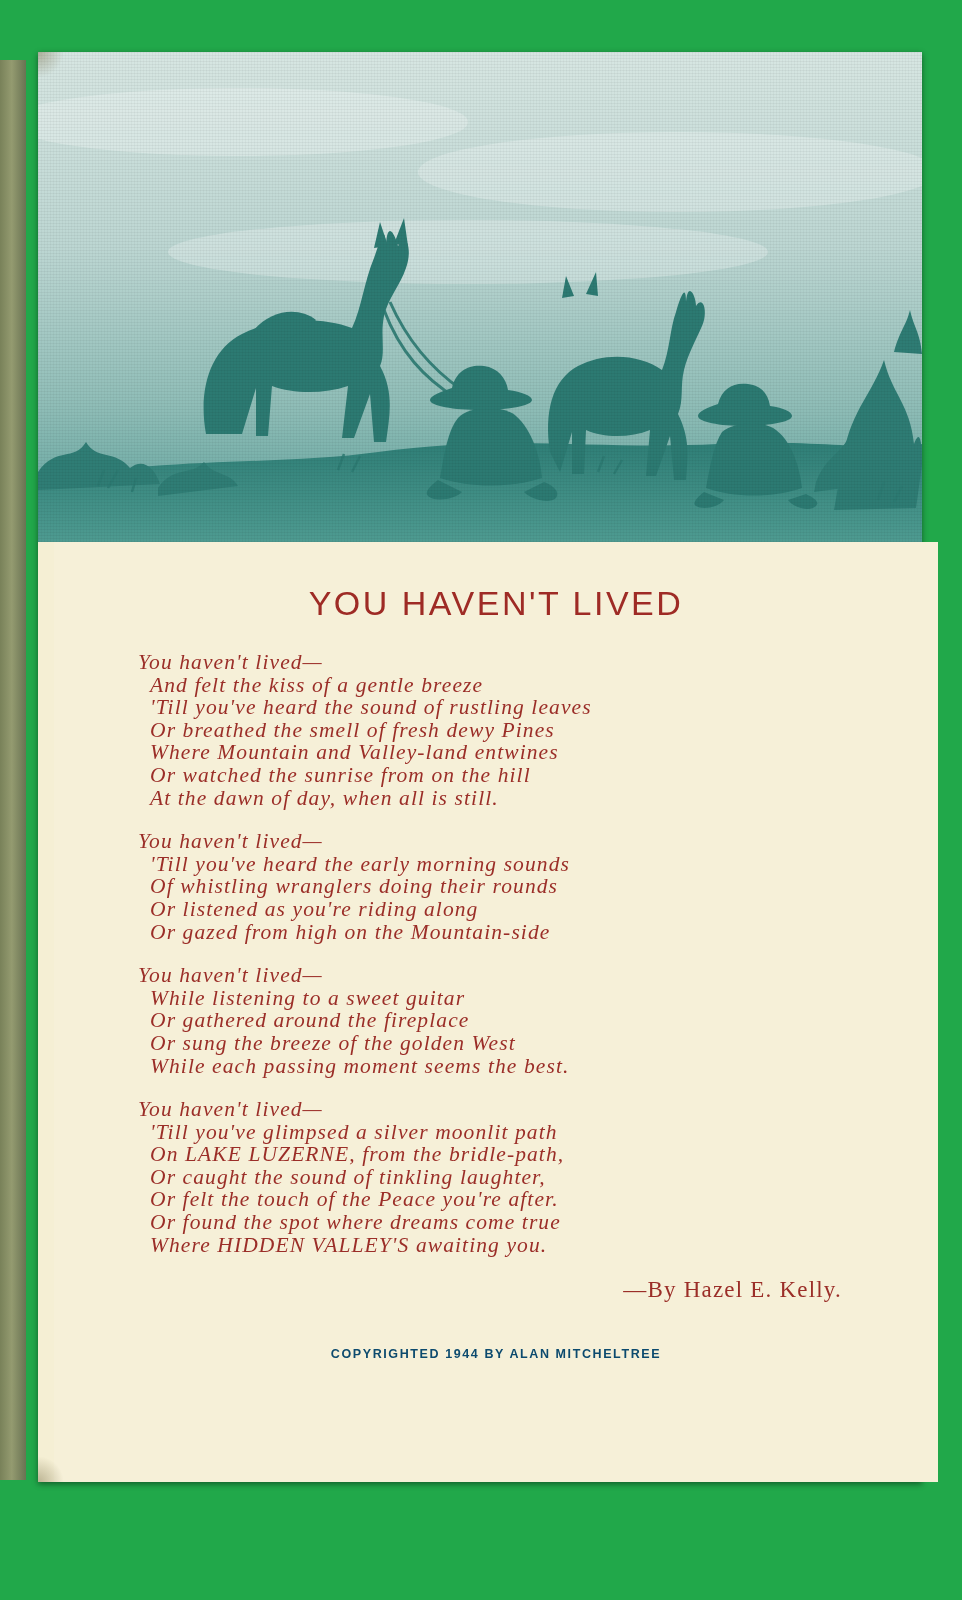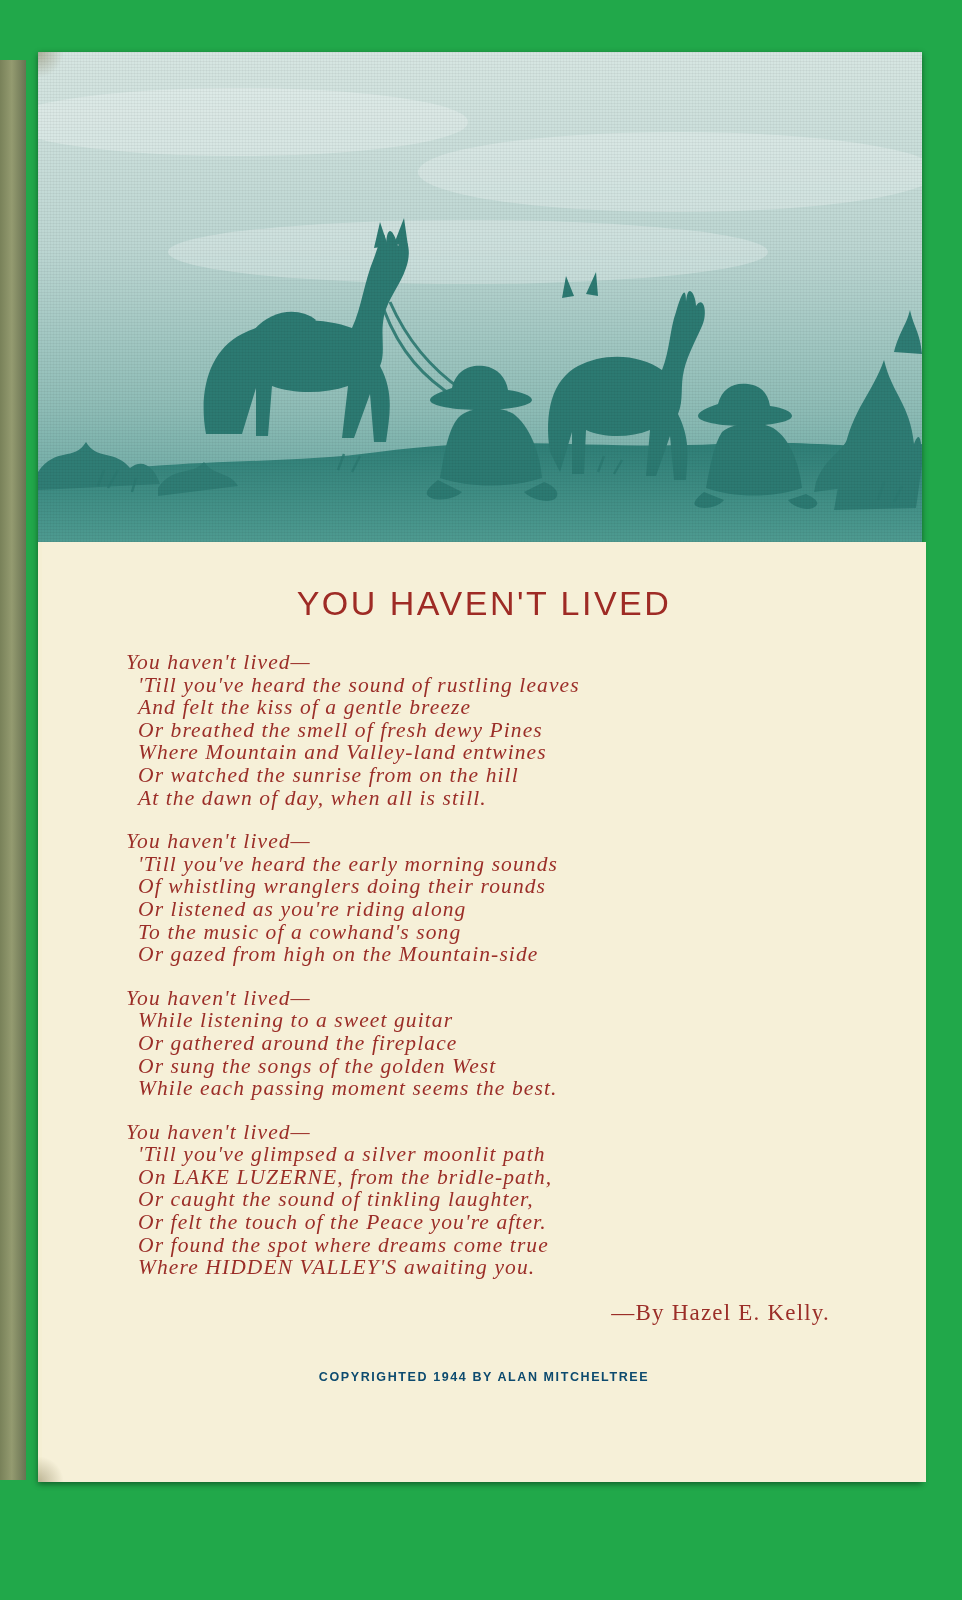--- a/index.html
+++ b/index.html
@@ -60,21 +60,21 @@
     position:absolute; inset:0;
     background-image:
       repeating-linear-gradient(0deg, rgba(0,0,0,.045) 0 1px, rgba(0,0,0,0) 1px 3px),
       repeating-linear-gradient(90deg, rgba(0,0,0,.03) 0 1px, rgba(0,0,0,0) 1px 3px);
     pointer-events:none;
   }
 
   
   #text-area {
     position: absolute;
-    left: 4px;
+    left: 16px;
     top: 490px;
     width: 884px;
     height: 940px;
     background: #f6f0d8;
   }
 
   #title {
     text-align: center;
     color: #9e2b25;
     font-family: "Liberation Sans", sans-serif;
@@ -251,42 +251,41 @@
     </div>
 
     <div id="text-area">
 
       <div id="title">YOU HAVEN'T LIVED</div>
 
       <div class="poem">
 
         <div class="stanza">
           <div class="line lead">You haven't lived—</div>
+          <div class="line">And felt the kiss of a gentle breeze</div>
           <div class="line">'Till you've heard the sound of rustling leaves</div>
-          <div class="line">And felt the kiss of a gentle breeze</div>
           <div class="line">Or breathed the smell of fresh dewy Pines</div>
           <div class="line">Where Mountain and Valley-land entwines</div>
           <div class="line">Or watched the sunrise from on the hill</div>
           <div class="line">At the dawn of day, when all is still.</div>
         </div>
 
         <div class="stanza">
           <div class="line lead">You haven't lived—</div>
           <div class="line">'Till you've heard the early morning sounds</div>
           <div class="line">Of whistling wranglers doing their rounds</div>
           <div class="line">Or listened as you're riding along</div>
-          <div class="line">To the music of a cowhand's song</div>
           <div class="line">Or gazed from high on the Mountain-side</div>
         </div>
 
         <div class="stanza">
           <div class="line lead">You haven't lived—</div>
           <div class="line">While listening to a sweet guitar</div>
           <div class="line">Or gathered around the fireplace</div>
-          <div class="line">Or sung the songs of the golden West</div>
+          <div class="line">Or sung the breeze of the golden West</div>
           <div class="line">While each passing moment seems the best.</div>
         </div>
 
         <div class="stanza">
           <div class="line lead">You haven't lived—</div>
           <div class="line">'Till you've glimpsed a silver moonlit path</div>
           <div class="line">On LAKE LUZERNE, from the bridle-path,</div>
           <div class="line">Or caught the sound of tinkling laughter,</div>
           <div class="line">Or felt the touch of the Peace you're after.</div>
           <div class="line">Or found the spot where dreams come true</div>

